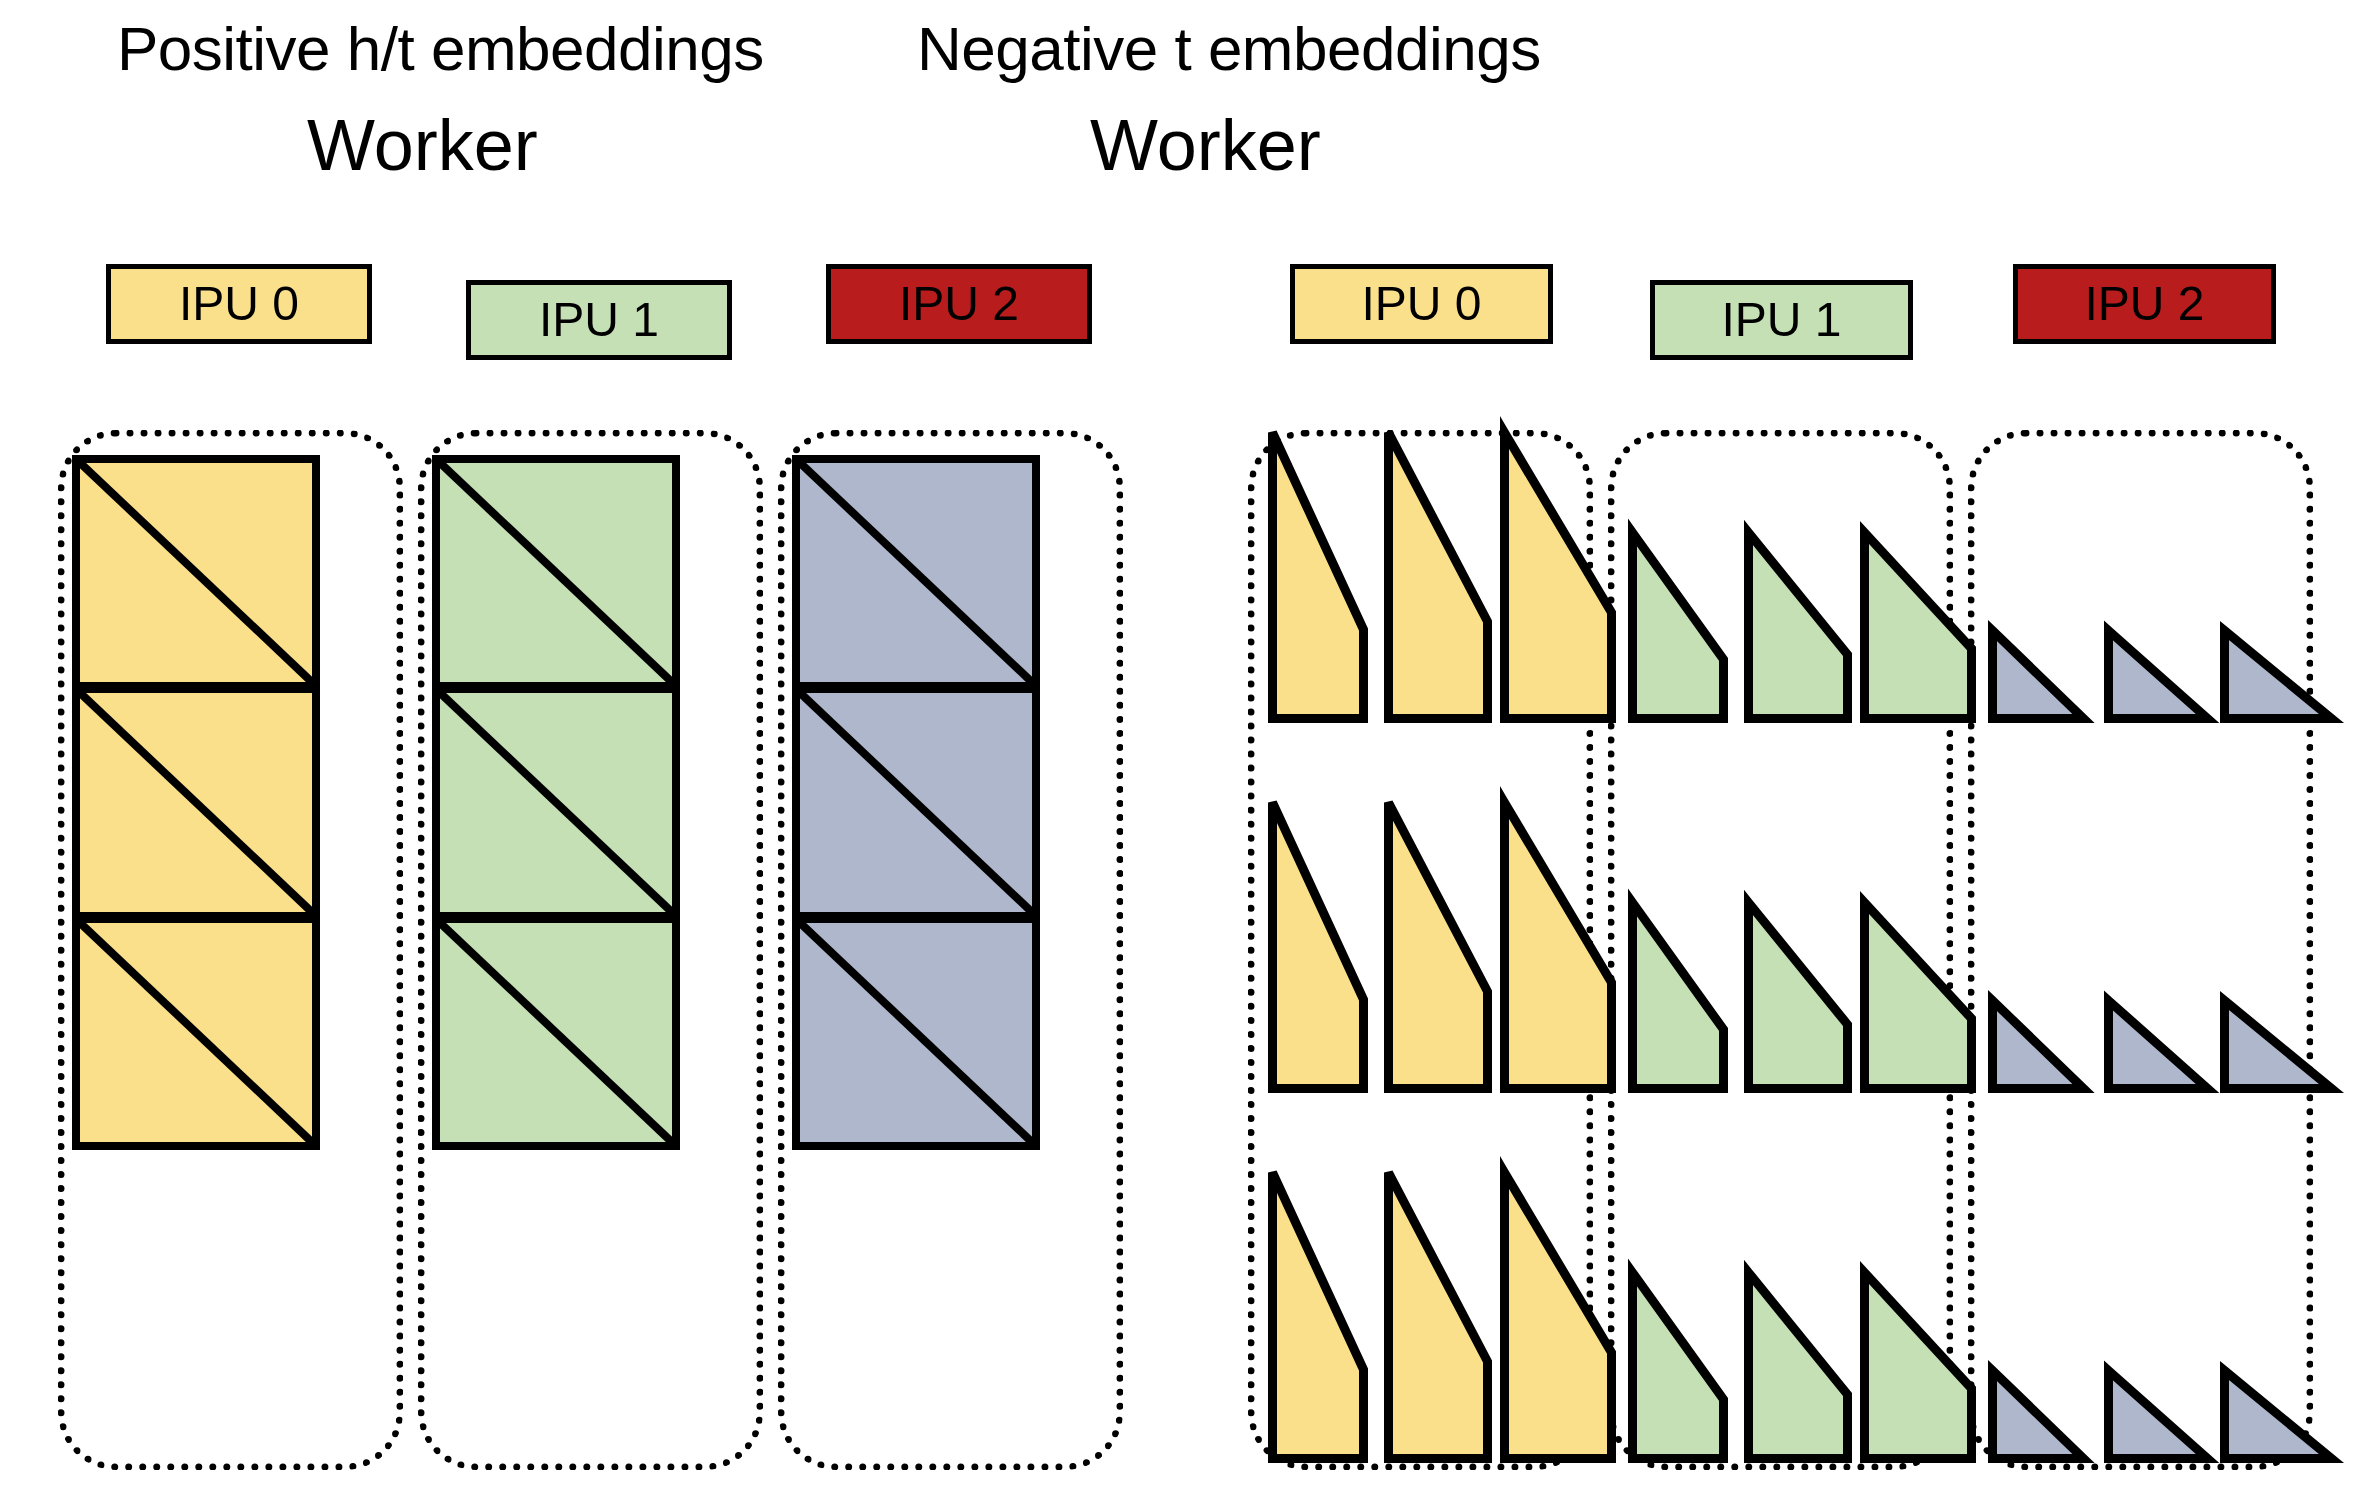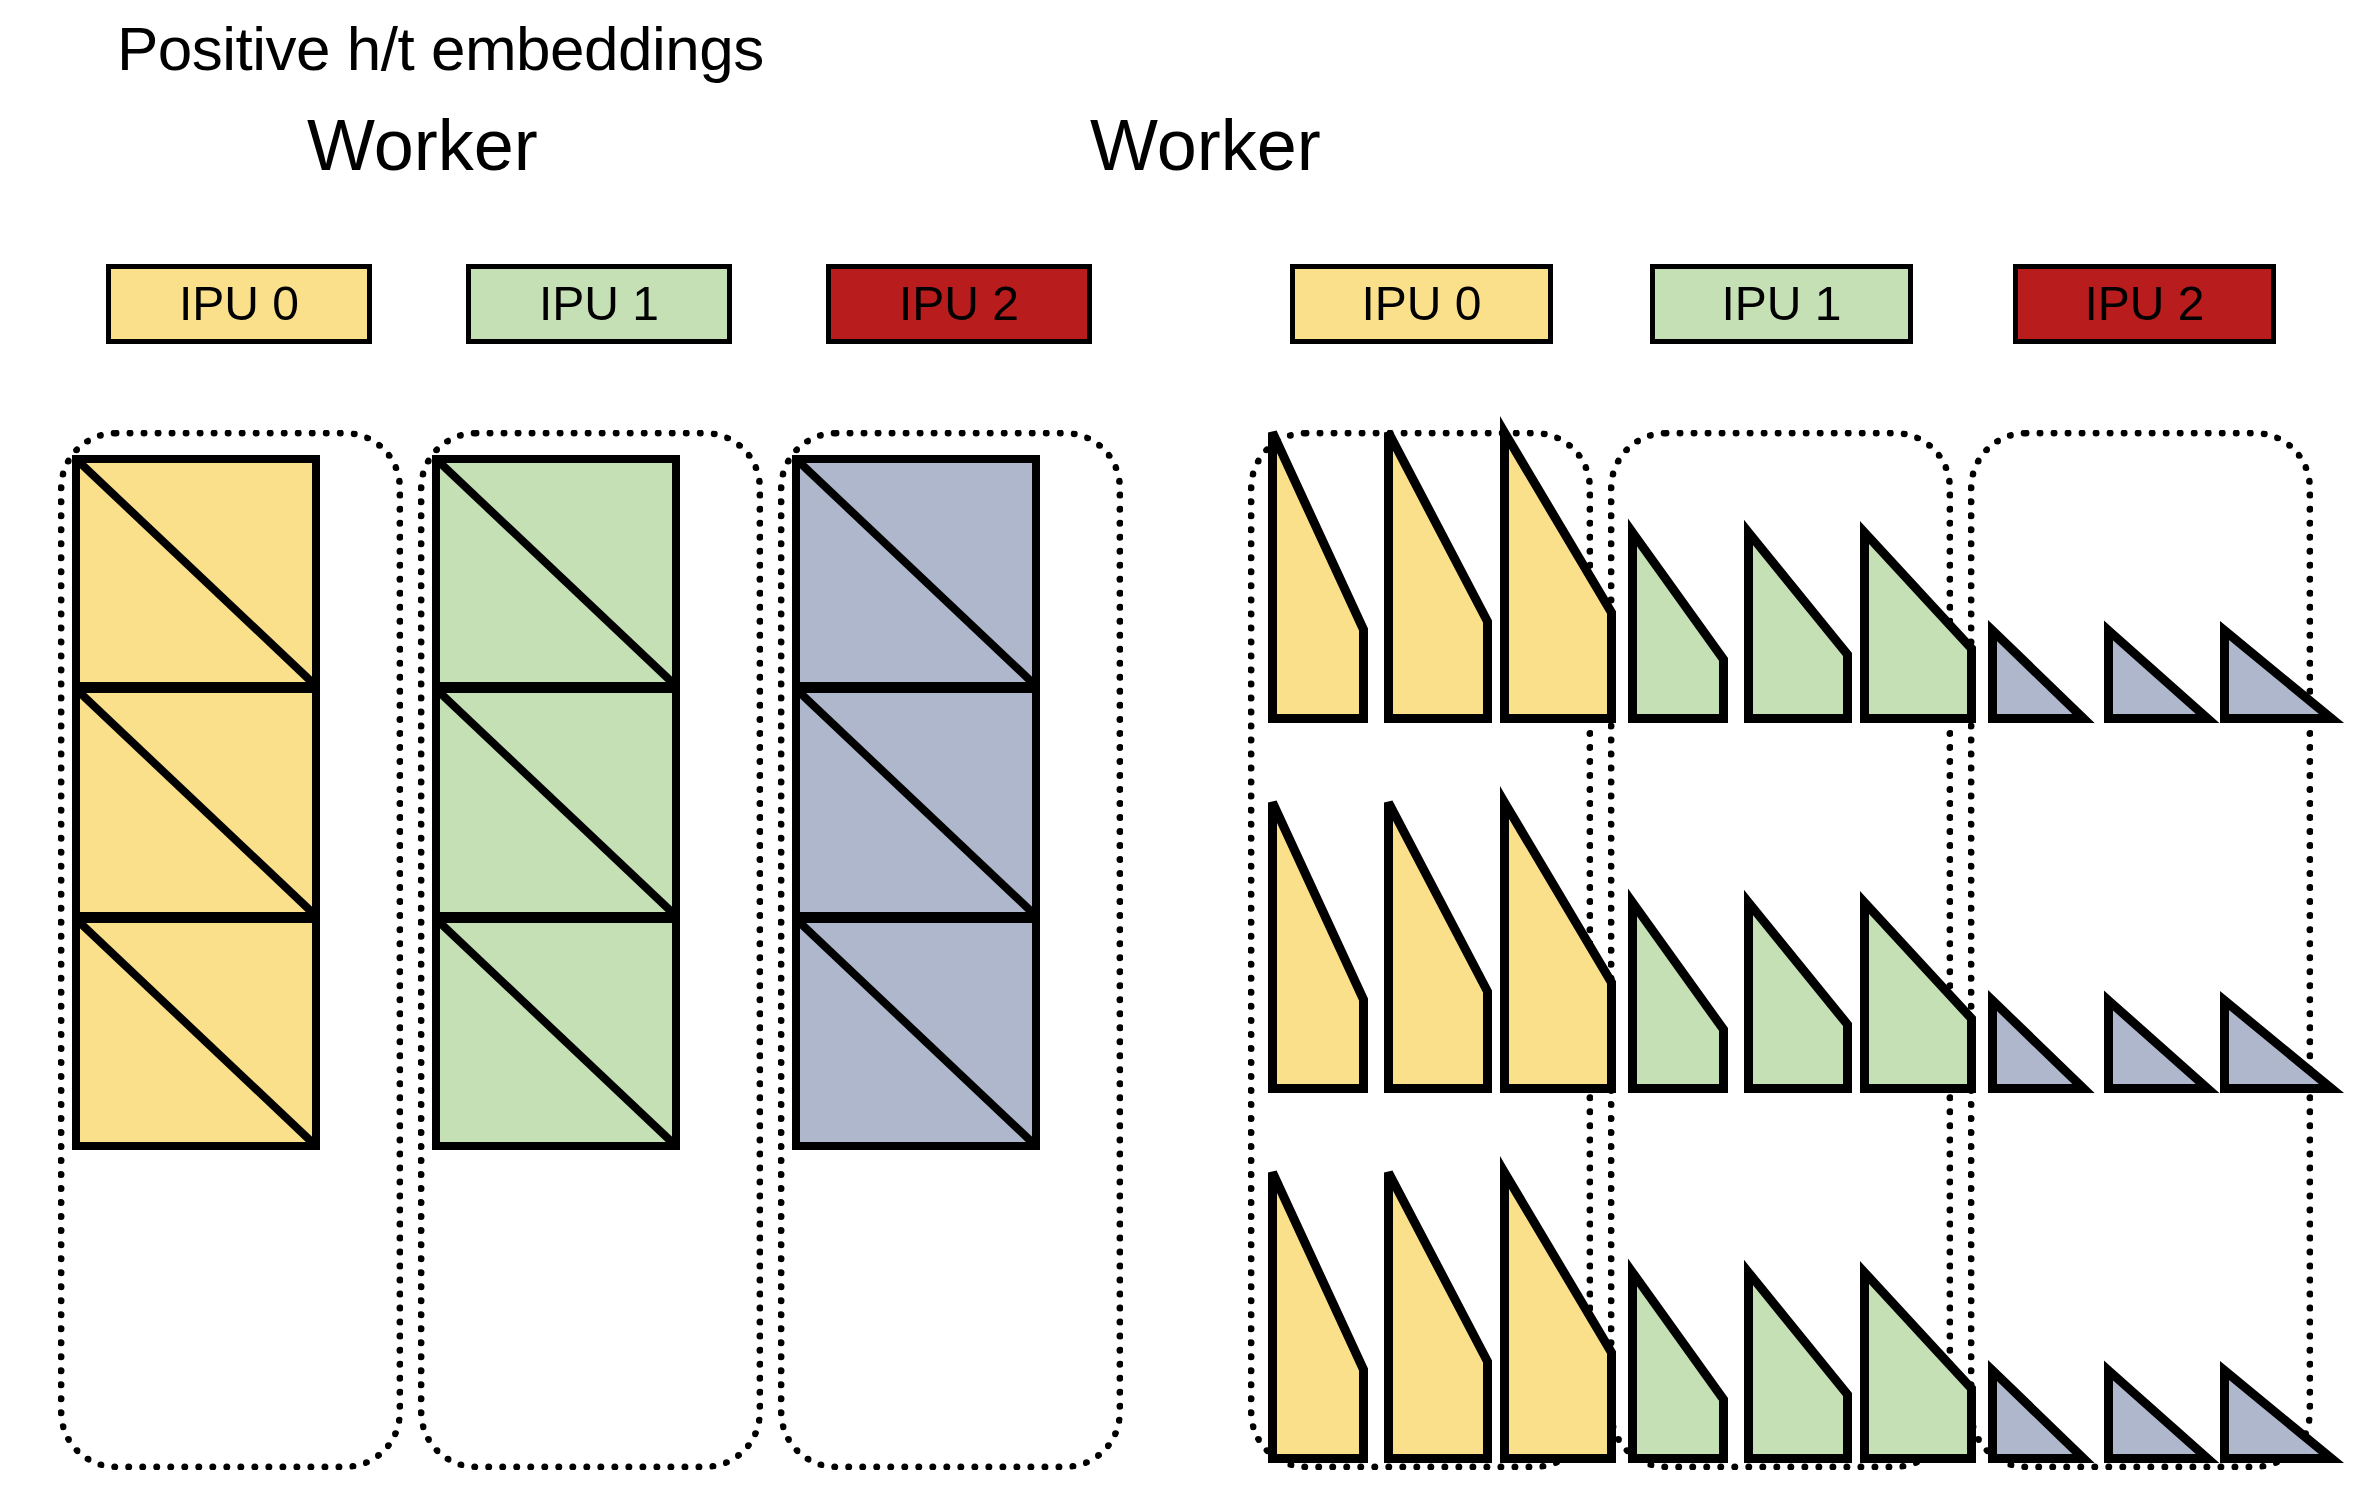--- a/index.html
+++ b/index.html
@@ -55,21 +55,21 @@
     border: 5px solid #000000;
     display: flex;
     align-items: center;
     justify-content: center;
     font-size: 48px;
     line-height: 1;
     white-space: nowrap;
     color: #000000;
   }
   .chip-yellow { background: #FBE08C; }
-  .chip-green  { background: #C5E0B4; }
+  .chip-green  { background: #C5E0B4; margin-top: 16px; }
   .chip-blue   { background: #b91c1c; }
 
   
   .group-box {
     position: absolute;
     box-sizing: border-box;
     border: 7px dotted #000000;
     border-radius: 58px;
     background: transparent;
   }
@@ -88,20 +88,21 @@
   .fill-green  { fill: #C5E0B4; }
   .fill-blue   { fill: #AEB7CC; }
   .stroke-k    { stroke: #000000; stroke-linejoin: miter; }
 </style>
 </head>
 <body>
 
 <div id="canvas">
 
   <div class="section-title" id="title-positive">Positive h/t embeddings</div>
+  <div class="section-title" id="title-negative">Negative t embeddings</div>
 
   <div class="worker-label" id="worker-left">Worker</div>
   <div class="worker-label" id="worker-right">Worker</div>
 
   <div id="gen-layer">
       <div class="ipu-chip chip-yellow" style="left: 106px; top: 264px; width: 266px; height: 80px;">
         <span>IPU 0</span>
       </div>
       <div class="group-box" style="left: 58px; top: 430px; width: 345px; height: 1040px;"></div>
       <div class="ipu-chip chip-green" style="left: 466px; top: 264px; width: 266px; height: 80px;">

